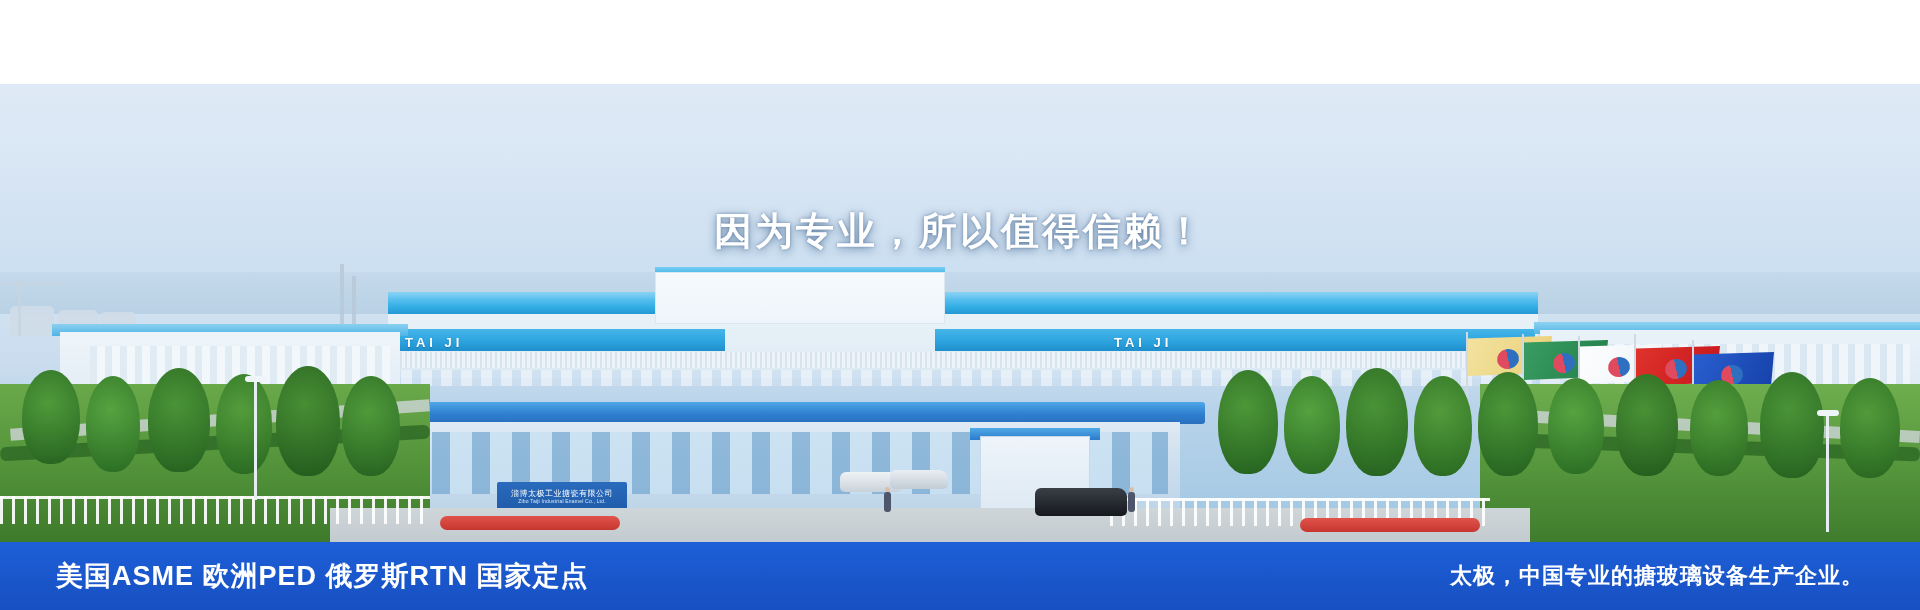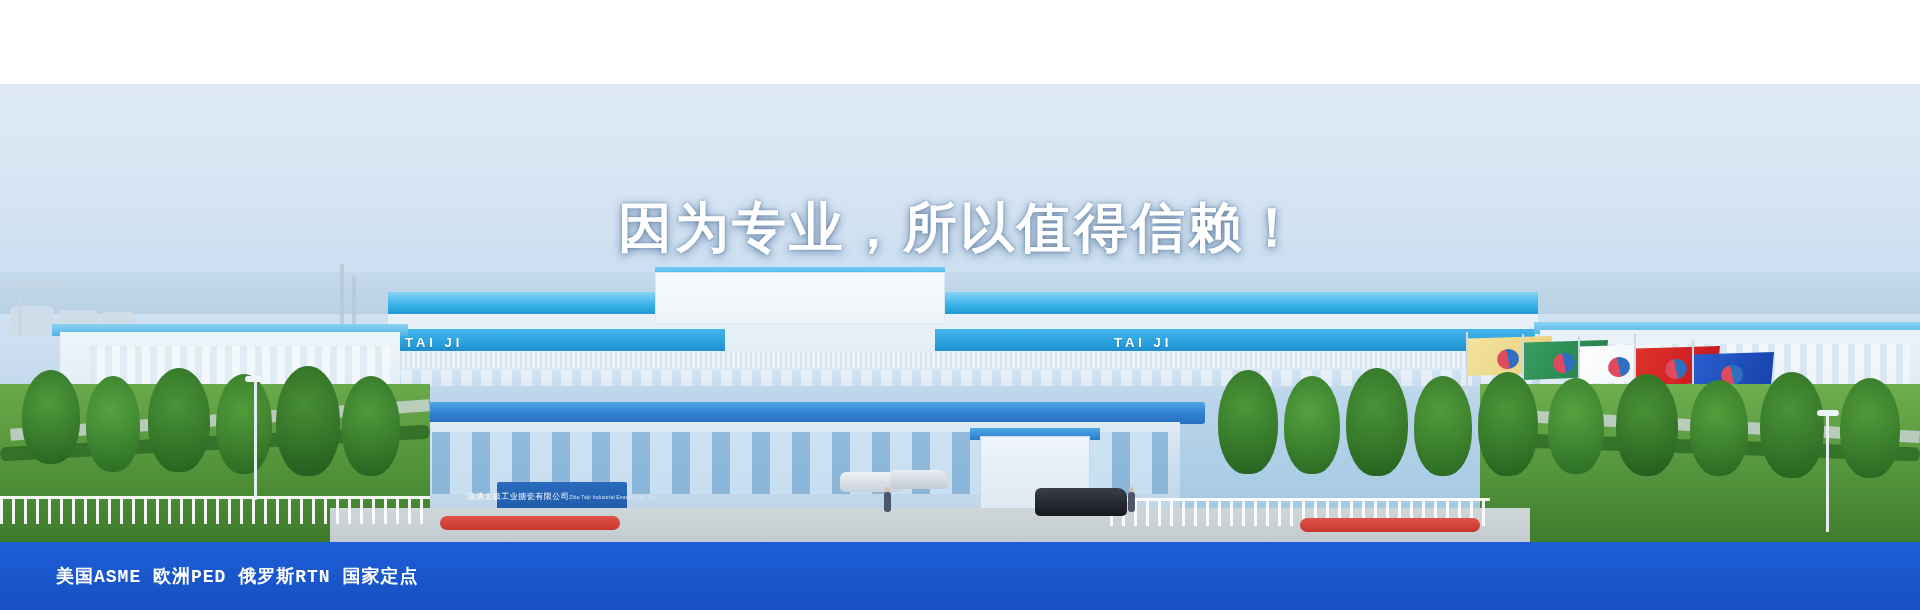--- a/index.html
+++ b/index.html
@@ -221,53 +221,53 @@
   }
   .streetlamp::after{
     content:""; position:absolute; left:-9px; top:-4px; width:22px; height:6px;
     border-radius:4px; background:#eef4f8;
   }
 
   
   .plaque{
     position:absolute; left:497px; top:398px; width:130px; height:30px;
     background:linear-gradient(180deg,#2a6bbd 0%,#1f5aa8 100%);
-    display:flex; flex-direction:row; align-items:center; justify-content:center;
+    display:flex; flex-direction:column; align-items:center; justify-content:center;
     border-radius:2px;
   }
   .plaque .l1{ font-size:8px; color:#fff; letter-spacing:.5px; line-height:1.1; white-space:nowrap;}
   .plaque .l2{ font-size:5px; color:#dbe9f7; letter-spacing:.2px; line-height:1.2; white-space:nowrap;}
 
   
   #headline{
     position:absolute; left:0; top:192px; width:1920px;
     text-align:center; z-index:20; pointer-events:none;
   }
   #headline .hl1{
     font-size:46px; font-weight:bold; color:#ffffff;
     letter-spacing:5px; line-height:1.25; white-space:nowrap;
     text-shadow:0 2px 10px rgba(20,60,110,.55), 0 0 3px rgba(30,70,120,.45);
   }
   #headline .hl2{
-    font-size:54px; font-weight:bold; color:#ffffff;
+    font-size:38px; font-weight:bold; color:#ffffff;
     letter-spacing:3px; line-height:1.3; white-space:nowrap;
-    margin-top:0;
+    margin-top:15px;
     text-shadow:0 2px 10px rgba(20,60,110,.55), 0 0 3px rgba(30,70,120,.45);
   }
 
   
   #bottom-bar{
     position:absolute; left:0; top:542px; width:1920px; height:68px;
     background:linear-gradient(180deg,#1d5fd8 0%,#1a57cc 50%,#1750c2 100%);
     display:flex; align-items:center; z-index:30;
   }
   #cert-text{
     position:absolute; left:56px;
-    font-size:18px; font-weight:bold; color:#ffffff;
-    letter-spacing:1px; white-space:nowrap;font-family:Liberation Mono, monospace;
+    font-size:27px; font-weight:bold; color:#ffffff;
+    letter-spacing:1px; white-space:nowrap;
   }
   #slogan-text{
     position:absolute; right:56px;
     font-size:22px; font-weight:bold; color:#ffffff;
     letter-spacing:1px; white-space:nowrap;
   }
 </style>
 </head>
 <body>
 
@@ -395,15 +395,16 @@
     <div class="streetlamp" style="left:1826px;top:330px;height:118px;"></div>
     <div class="streetlamp" style="left:254px;top:296px;height:120px;"></div>
   </div>
 
   <div id="headline">
     <div class="hl2">因为专业，所以值得信赖！</div>
   </div>
 
   <div id="bottom-bar">
     <div id="cert-text">美国ASME  欧洲PED 俄罗斯RTN 国家定点</div>
+    <div id="slogan-text">太极，中国专业的搪玻璃设备生产企业。</div>
   </div>
 
 </div>
 
 </body></html>

